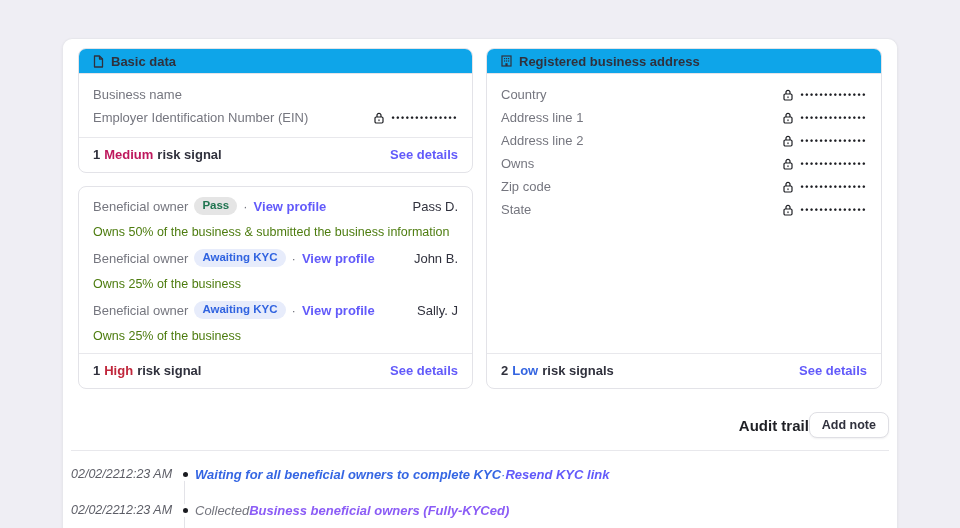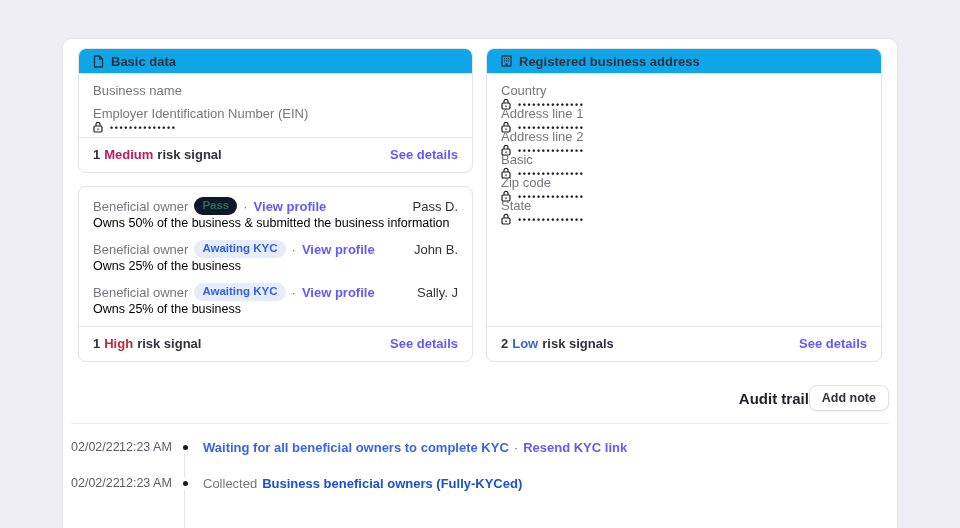--- a/index.html
+++ b/index.html
@@ -39,21 +39,21 @@
     border-bottom: 1px solid #e3e3e8;
     padding: 5px 14px;
     height: 25px;
     font-weight: 700;
     font-size: 13px;
     color: #30313d;
   }
   .card-header svg { flex: 0 0 auto; display: block; }
   .card-body { padding: 9px 14px 8px 14px; }
   .card.stretch .card-body { flex: 1; }
-  .drow { display: flex; align-items: flex-start; justify-content: space-between; height: 23px; flex-direction: column; }
+  .drow { display: flex; align-items: center; justify-content: space-between; height: 23px; }
   .dlabel { color: #75767f; }
   .dvalue { color: #30313d; }
   .dvalue-redacted { display: flex; align-items: center; gap: 7px; }
   .dots { font-size: 9px; font-weight: 700; letter-spacing: 1.6px; color: #1d1e23; line-height: 1; padding-top: 2px; }
   .risk-footer {
     border-top: 1px solid #e8e8ec;
     padding: 9px 14px 10px 14px;
     display: flex; align-items: center; justify-content: space-between;
   }
   .risk-text { display: flex; gap: 4px; font-weight: 700; font-size: 13px; color: #30313d; }
@@ -65,63 +65,63 @@
   .owner { margin-bottom: 9px; }
   .owner:last-of-type { margin-bottom: 2px; }
   .owner-line { display: flex; align-items: center; gap: 6px; height: 20px; }
   .olabel { color: #75767f; }
   .badge {
     font-size: 11.5px; font-weight: 700;
     padding: 1px 8px 2px 8px;
     border-radius: 10px;
     line-height: 1.3;
   }
-  .badge-pass { background: #0f172a; color: #1f7450; }
+  .badge-pass { background: #e5e5e5; color: #1f7450; }
   .badge-awaiting { background: #e7ecfb; color: #3063e0; }
   .sep { color: #75767f; }
   .plink { color: #625afa; font-weight: 700; cursor: pointer; text-decoration: none; }
   .owner-name { margin-left: auto; color: #30313d; }
-  .owner-desc { color: #000000; font-size: 12.5px; margin-top: 0; }
+  .owner-desc { color: #4d7c0f; font-size: 12.5px; margin-top: 9px; }
   
   .audit { margin: 0 -7px; padding-top: 23px; }
   .audit-header { display: flex; align-items: center; justify-content: flex-end; padding-bottom: 12px; }
   .audit-title { font-size: 15px; font-weight: 700; color: #1f2025; }
   .add-note-btn {
     background: #ffffff;
     border: 1px solid #dfdfe4;
     border-radius: 8px;
     padding: 5px 12px;
     font-size: 12.5px; font-weight: 700; color: #30313d;
     font-family: Liberation Sans, sans-serif;
     box-shadow: 0 1px 2px rgba(25,25,40,0.06);
     cursor: pointer;
   }
   .audit-divider { border-top: 1px solid #e8e8ec; }
-  .timeline { position: relative; padding-top: 16px; }
+  .timeline { position: relative; padding-top: 16px; font-style: italic; }
   .timeline-line {
     position: absolute;
     left: 113px; top: 22px;
     width: 1px; height: 300px;
     background: #e3e3e8;
   }
   .t-entry { display: flex; align-items: flex-start; margin-bottom: 21px; position: relative; }
   .t-date { width: 48px; color: #5d5e67; font-size: 12.5px; }
   .t-time { width: 56px; color: #5d5e67; font-size: 12.5px; }
   .t-marker { width: 20px; display: flex; justify-content: center; padding-top: 5px; }
   .t-bullet {
     width: 5px; height: 5px; border-radius: 50%;
     background: #1a1b20;
     box-shadow: 0 0 0 4px #ffffff;
   }
-  .t-content { margin-left: 8px; display: flex; gap: 5px; align-items: baseline; }
+  .t-content { display: flex; align-items: baseline; }
   .t-msg-blue { color: #3566e3; font-weight: 700; }
   .t-sep-blue { color: #3566e3; }
   .t-action { color: #625afa; font-weight: 700; cursor: pointer; text-decoration: none; }
   .t-prefix { color: #75767f; }
-  .t-strong { color: #1d4ed8; font-weight: 700; }
+  .t-strong { color: #8b5cf6; font-weight: 700; }
 </style>
 </head>
 <body>
 
 <div class="container">
 
   <div class="cards-grid">
 
     <div class="col-left">
 
@@ -252,21 +252,21 @@
             <span class="dvalue dvalue-redacted">
               <svg width="10" height="12" viewBox="0 0 10 12" fill="none">
                   <rect x="1" y="5" width="8" height="6" rx="1.2" stroke="#1d1e23" stroke-width="1.2"></rect>
                   <path d="M3 5V3.3a2 2 0 0 1 4 0V5" stroke="#1d1e23" stroke-width="1.2"></path>
                   <rect x="4.4" y="7.2" width="1.2" height="2" rx="0.6" fill="#1d1e23"></rect>
                 </svg>
               <span class="dots">••••••••••••••</span>
             </span>
           </div>
           <div class="drow">
-            <span class="dlabel">Basic</span>
+            <span class="dlabel">Owns</span>
             <span class="dvalue dvalue-redacted">
               <svg width="10" height="12" viewBox="0 0 10 12" fill="none">
                   <rect x="1" y="5" width="8" height="6" rx="1.2" stroke="#1d1e23" stroke-width="1.2"></rect>
                   <path d="M3 5V3.3a2 2 0 0 1 4 0V5" stroke="#1d1e23" stroke-width="1.2"></path>
                   <rect x="4.4" y="7.2" width="1.2" height="2" rx="0.6" fill="#1d1e23"></rect>
                 </svg>
               <span class="dots">••••••••••••••</span>
             </span>
           </div>
           <div class="drow">

